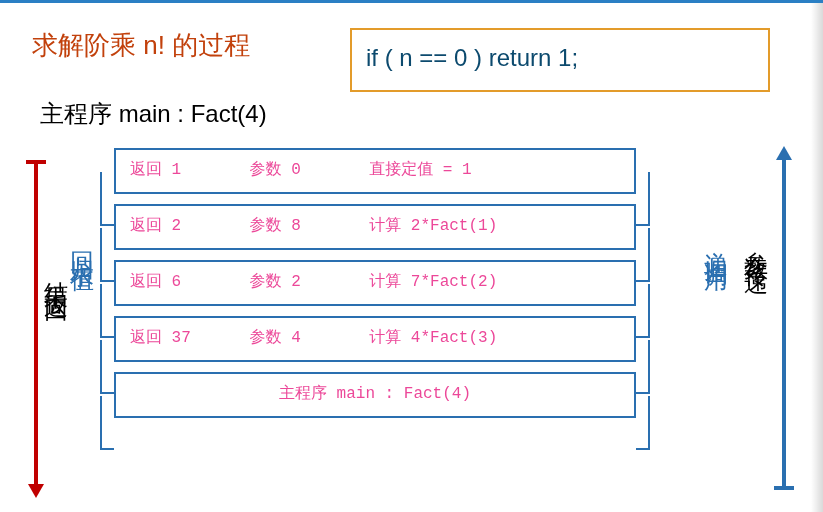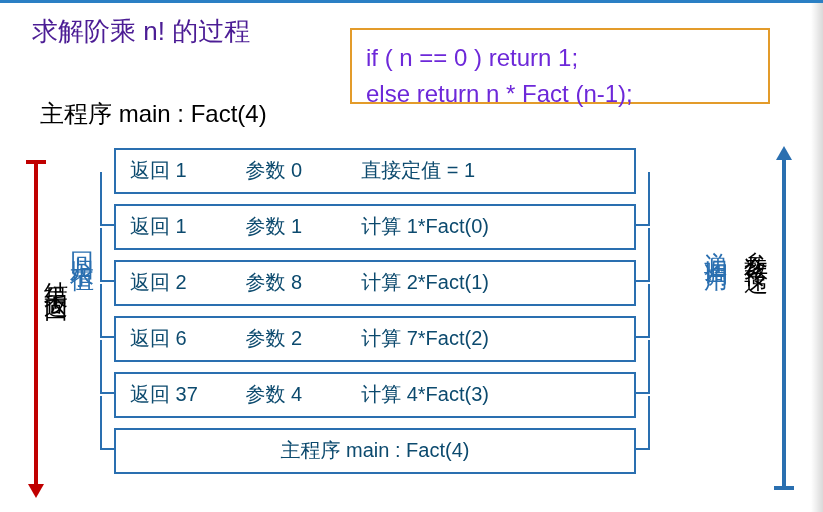--- a/index.html
+++ b/index.html
@@ -12,62 +12,63 @@
     overflow: hidden;
   }
   .topline {
     position: absolute;
     top: 0; left: 0; right: 0;
     height: 3px;
     background: #2a7fc4;
   }
   .title {
     position: absolute;
-    top: 14px;
+    top: 28px;
     left: 32px;
-    color: #4c1d95;
+    color: #c2410c;
     font-size: 26px;
     font-weight: 500;
   }
   .codebox {
     position: absolute;
     top: 28px;
     left: 350px;
     width: 420px;
-    height: 76px;
+    height: 64px;
     border: 2px solid #e39b2a;
     padding: 10px 14px;
     font-size: 24px;
     line-height: 36px;
-    color: #6d28d9;
+    color: #0c4a6e;
   }
   .maincall {
     position: absolute;
     top: 98px;
     left: 40px;
     font-size: 24px;
     color: #000;
   }
   .stack {
     position: absolute;
     top: 148px;
     left: 114px;
     width: 522px;
   }
   .row {
     border: 2px solid #2a6fb0;
     background: #fff;
     height: 46px;
     line-height: 40px;
-    font-size: 20px;
-    color: #0c4a6e;
+    font-size: 16px;
+    color: #ec4899;
     padding-left: 14px;
     margin-bottom: 10px;
     position: relative;
     white-space: nowrap;
+    font-family: Liberation Mono, monospace;
   }
   .row span.ret { display:inline-block; width:110px; }
   .row span.par { display:inline-block; width:110px; }
   .row span.calc { display:inline-block; }
   .row.last { text-align: center; padding-left: 0; }
   
   .lhook {
     position: absolute;
     border: 2px solid #2a6fb0;
     border-right: none;
@@ -151,21 +152,20 @@
 </style>
 </head>
 <body>
 
 <div class="topline"></div>
 
 <div class="title">求解阶乘 n! 的过程</div>
 
 <div class="codebox">
   <div>if ( n == 0 ) return 1;</div>
-  <div>else return n * Fact (n-1);</div>
 </div>
 
 <div class="maincall">主程序 main : Fact(4)</div>
 
 <div class="redarrow">
     <div class="top"></div>
   </div>
 
 <div class="bluearrow">
     <div class="bot"></div>
@@ -174,25 +174,20 @@
 <div class="vlabel blackL">结果返回</div>
 <div class="vlabel blueL">回归求值</div>
 <div class="vlabel blueR">递归调用</div>
 <div class="vlabel blackR">参数传递</div>
 
 <div class="stack">
   <div class="row">
     <span class="ret">返回 1</span>
     <span class="par">参数 0</span>
     <span class="calc">直接定值 = 1</span>
-  </div>
-  <div class="row">
-    <span class="ret">返回 1</span>
-    <span class="par">参数 1</span>
-    <span class="calc">计算 1*Fact(0)</span>
   </div>
   <div class="row">
     <span class="ret">返回 2</span>
     <span class="par">参数 8</span>
     <span class="calc">计算 2*Fact(1)</span>
   </div>
   <div class="row">
     <span class="ret">返回 6</span>
     <span class="par">参数 2</span>
     <span class="calc">计算 7*Fact(2)</span>

